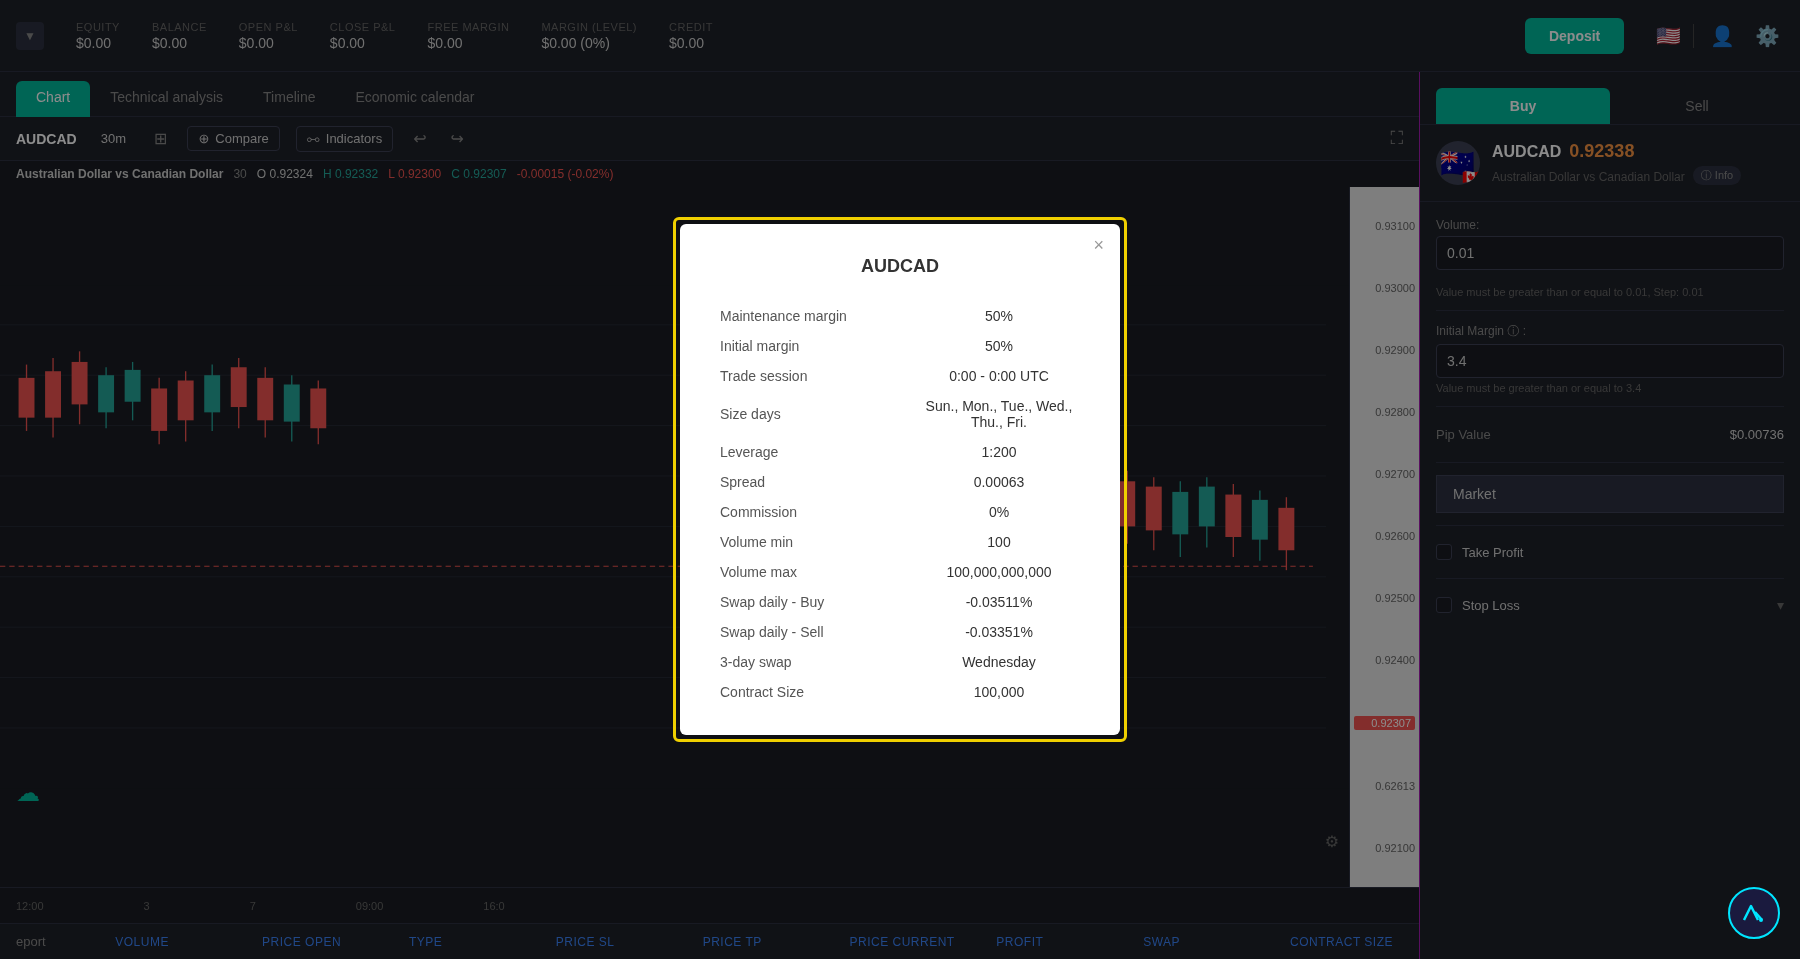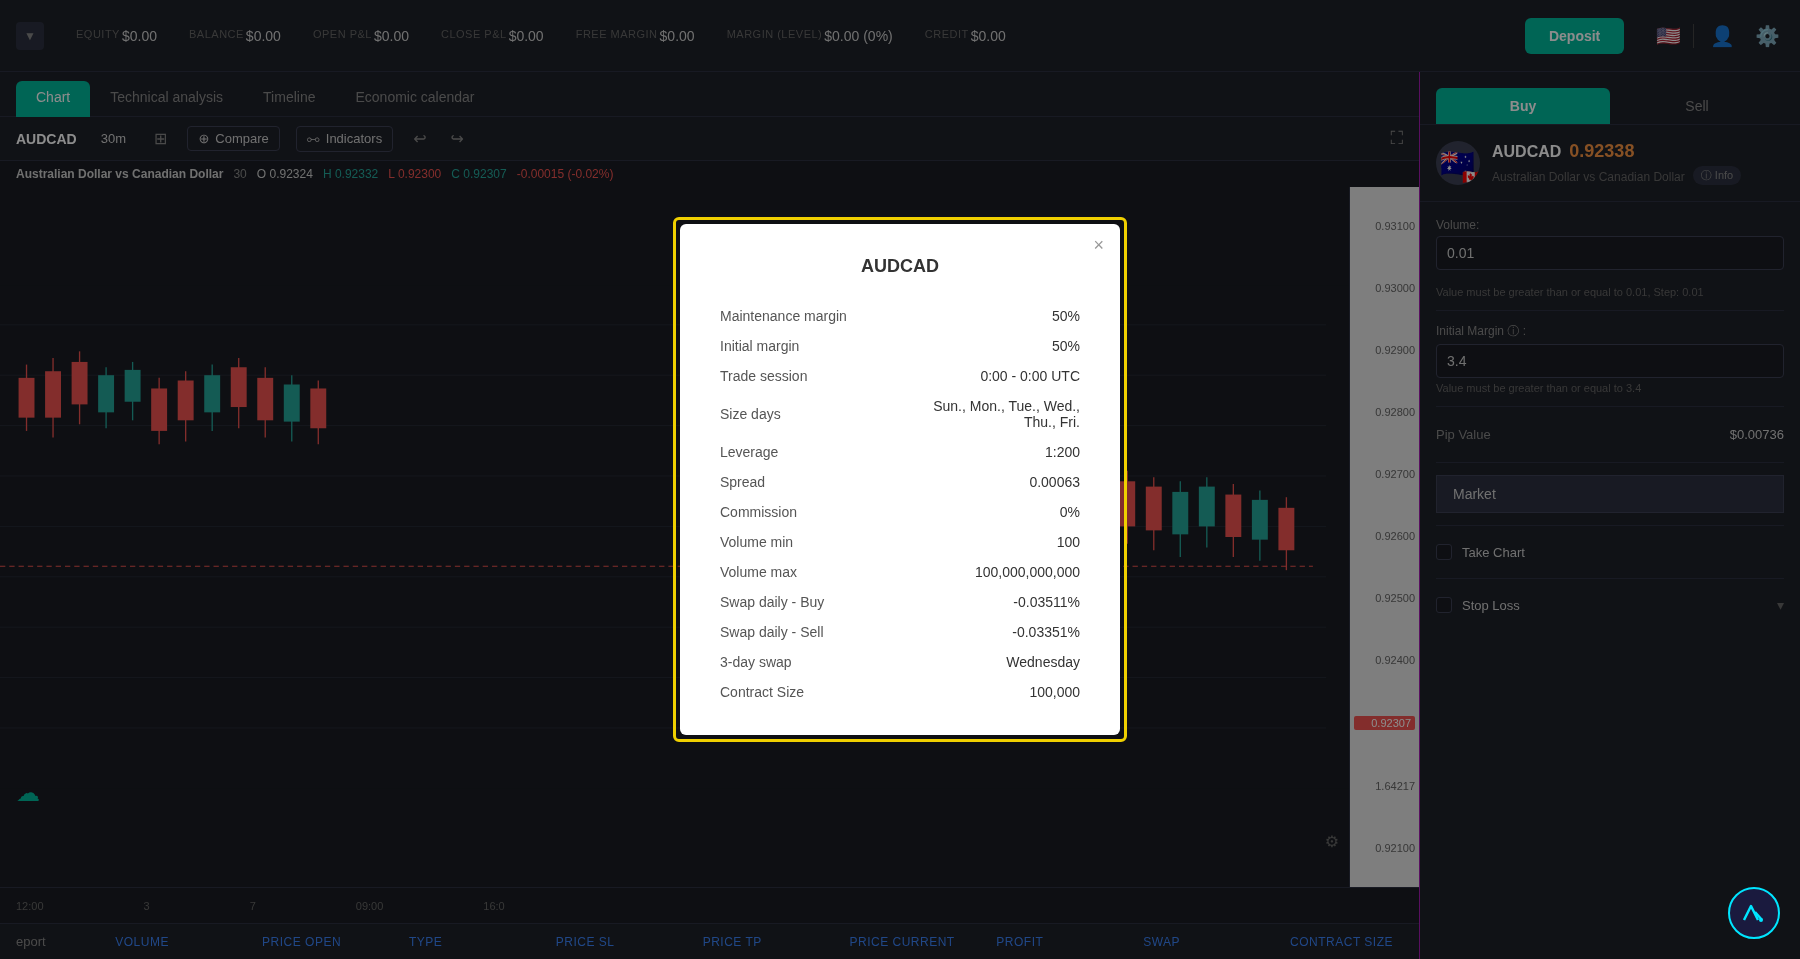--- a/index.html
+++ b/index.html
@@ -29,21 +29,21 @@
       background: #2d3140;
       border-radius: 4px;
       display: flex;
       align-items: center;
       justify-content: center;
       color: #888;
       font-size: 12px;
     }
     .metric-group {
       display: flex;
-      flex-direction: row;
+      flex-direction: column;
       gap: 2px;
     }
     .metric-label {
       font-size: 11px;
       color: #666;
       text-transform: uppercase;
       letter-spacing: 0.5px;
     }
     .metric-value {
       font-size: 14px;
@@ -458,21 +458,21 @@
       padding: 7px 0;
       font-size: 14px;
       color: #444;
       border-bottom: none;
     }
     .modal-table tr td:first-child {
       color: #555;
       width: 55%;
     }
     .modal-table tr td:last-child {
-      text-align: right;
+      text-align: center;
       color: #333;
       font-weight: 400;
     }
 
     
     .chart-svg {
       width: 100%;
       height: 100%;
     }
 
@@ -693,21 +693,21 @@
       <div class="price-scale">
         <div class="price-scale-item">0.93100</div>
         <div class="price-scale-item">0.93000</div>
         <div class="price-scale-item">0.92900</div>
         <div class="price-scale-item">0.92800</div>
         <div class="price-scale-item">0.92700</div>
         <div class="price-scale-item">0.92600</div>
         <div class="price-scale-item">0.92500</div>
         <div class="price-scale-item">0.92400</div>
         <div class="price-scale-item highlight">0.92307</div>
-        <div class="price-scale-item">1.64217</div>
+        <div class="price-scale-item">0.62613</div>
         <div class="price-scale-item">0.92100</div>
       </div>
 
       
       <div class="chart-cloud">☁</div>
 
       
       <div class="chart-gear">⚙</div>
     </div>
 
@@ -843,21 +843,21 @@
       <div class="form-divider"></div>
       <div class="pip-row">
         <span class="pip-label">Pip Value</span>
         <span class="pip-value">$0.00736</span>
       </div>
       <div class="form-divider"></div>
       <button class="market-btn">Market</button>
       <div class="form-divider"></div>
       <div class="checkbox-row">
         <div class="checkbox-box"></div>
-        <span class="checkbox-label">Take Chart</span>
+        <span class="checkbox-label">Take Profit</span>
       </div>
       <div class="form-divider"></div>
       <div class="checkbox-row">
         <div class="checkbox-box"></div>
         <span class="checkbox-label">Stop Loss</span>
         <div style="flex:1;"></div>
         <span style="color:#666; font-size:14px;">▾</span>
       </div>
     </div>
 

